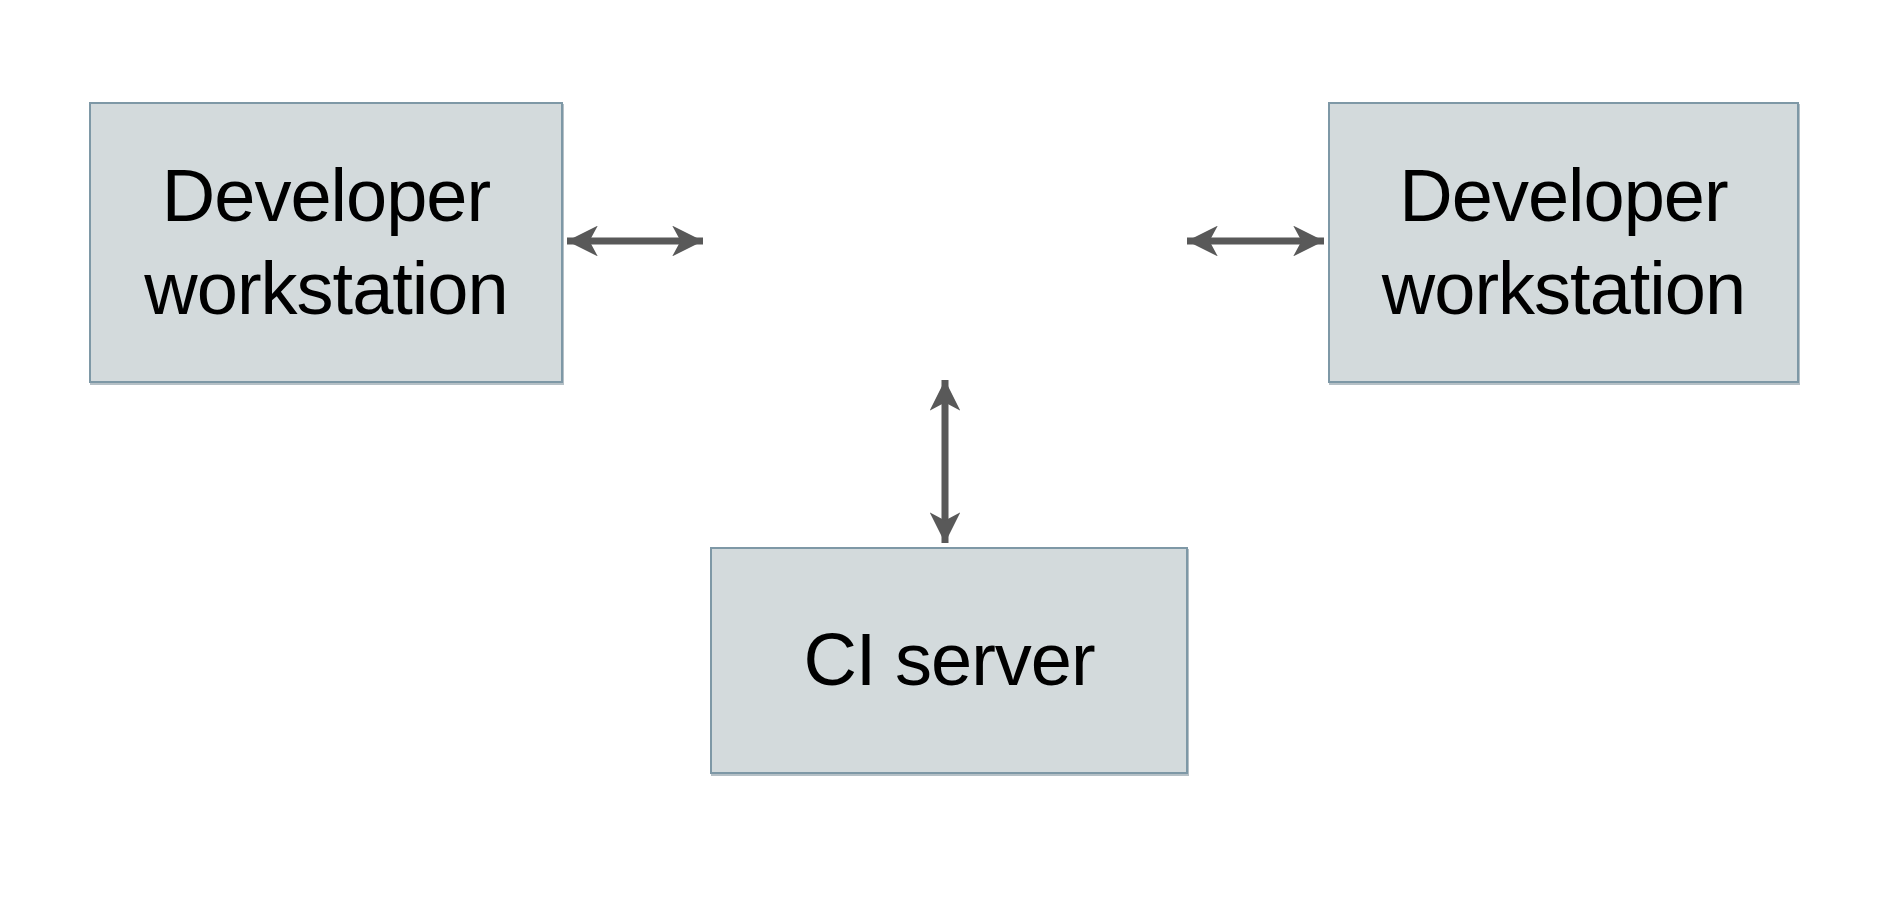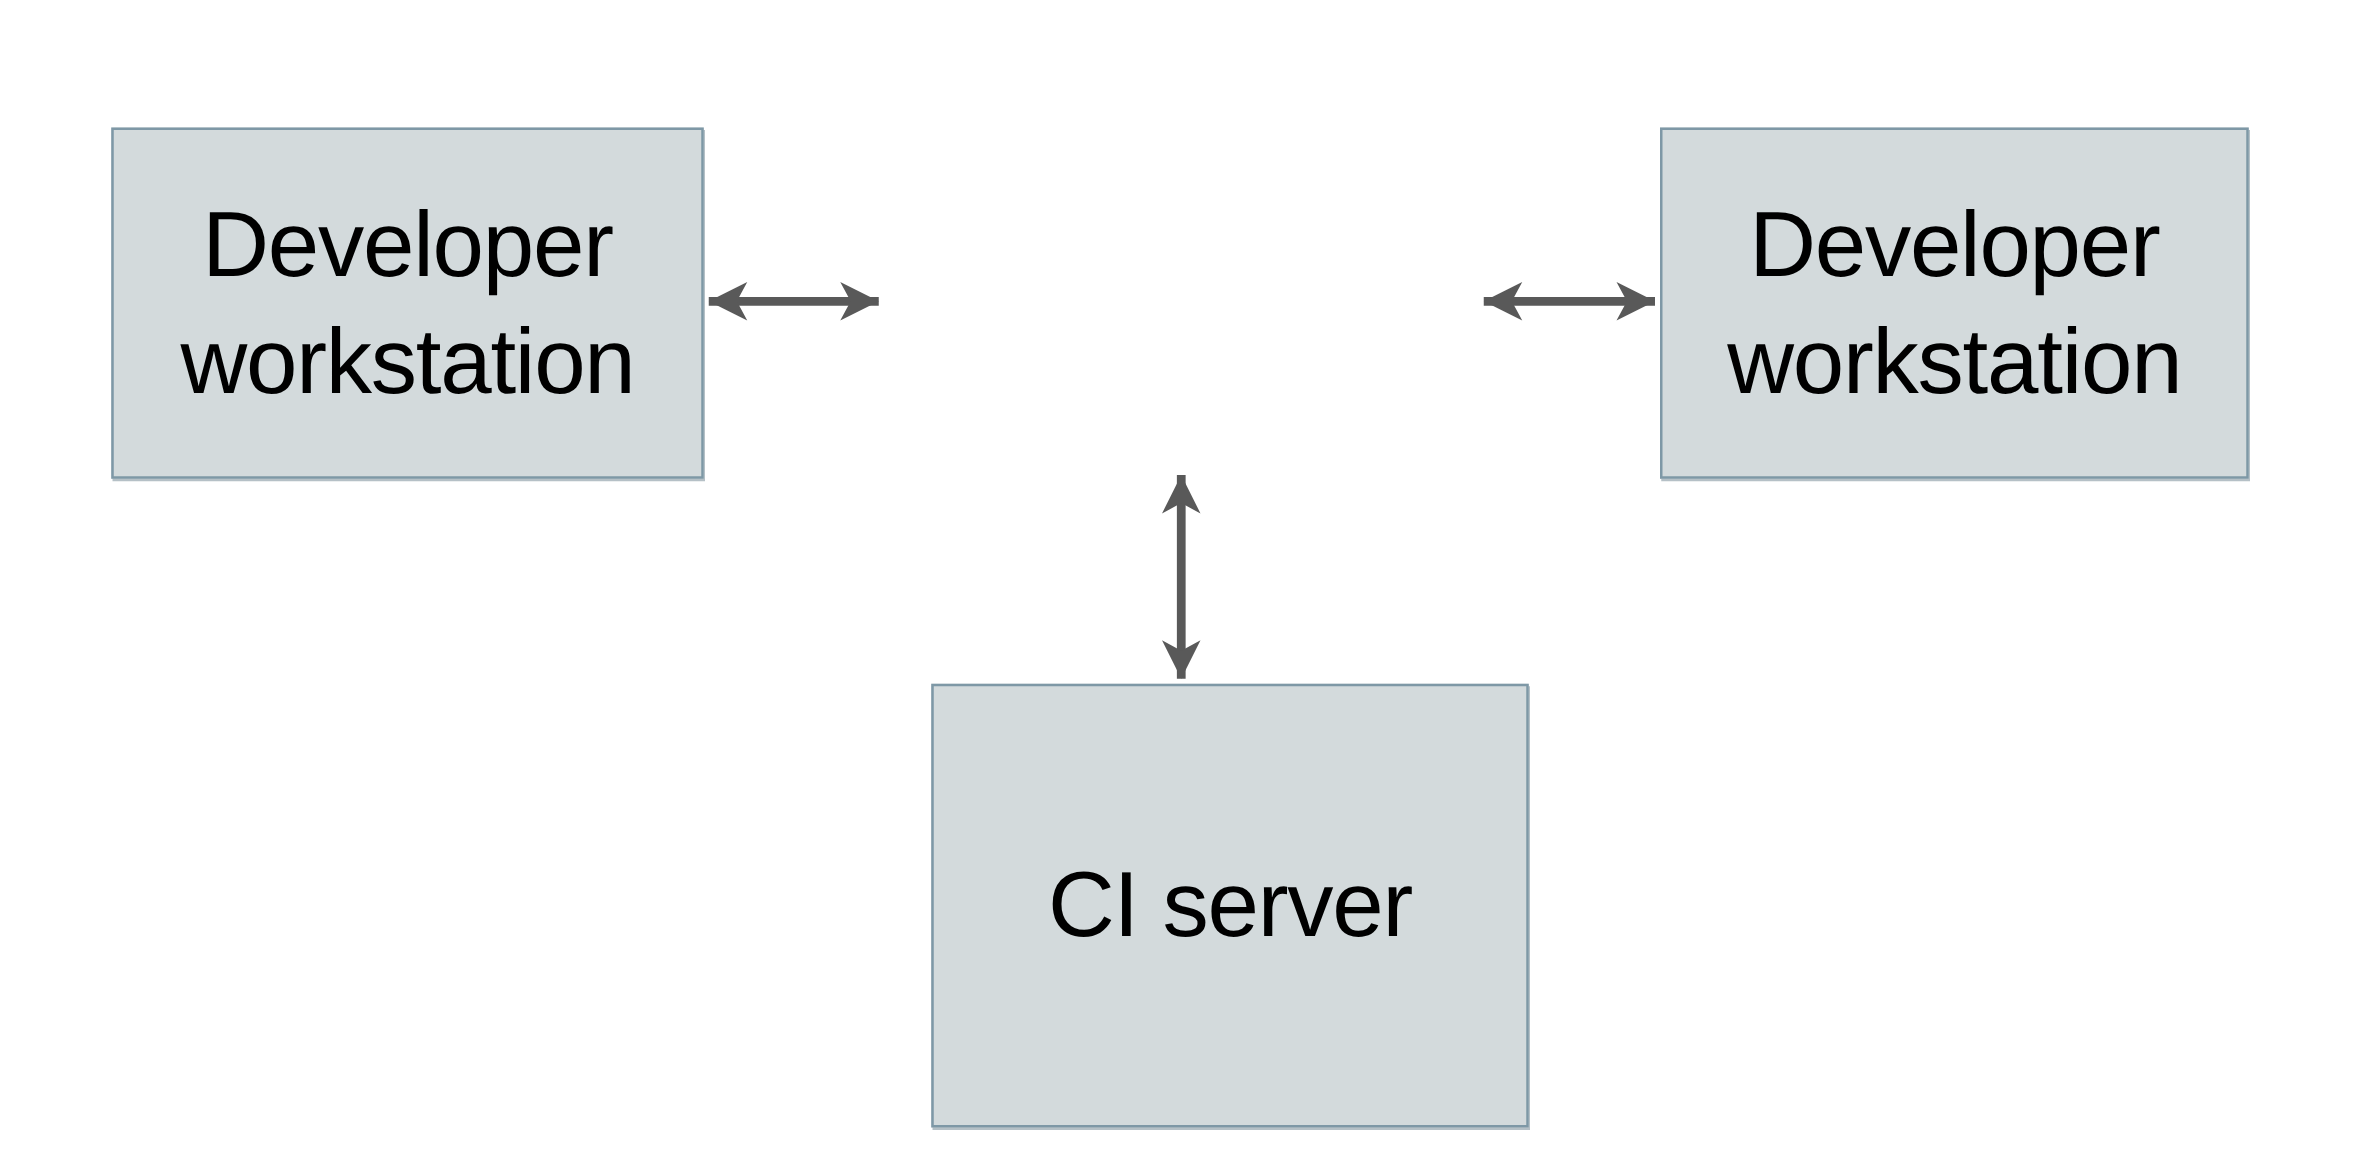--- a/index.html
+++ b/index.html
@@ -31,21 +31,21 @@
   .node-label {
     font-size: 74px;
     line-height: 1.25;
     letter-spacing: -1px;
     color: var(--text, #000000);
   }
   
   .node-dev-left   { left: 89px;   top: 102px; width: 474px; height: 281px; }
   .node-cache      { left: 707px;  top: 102px; width: 476px; height: 281px; }
   .node-dev-right  { left: 1328px; top: 102px; width: 471px; height: 281px; }
-  .node-ci         { left: 745px;  top: 547px; width: 478px; height: 355px; }
+  .node-ci         { left: 710px;  top: 547px; width: 478px; height: 227px; }
 
   .edges {
     position: absolute;
     left: 0;
     top: 0;
     width: 1900px;
     height: 922px;
     pointer-events: none;
   }
   .edges line {

